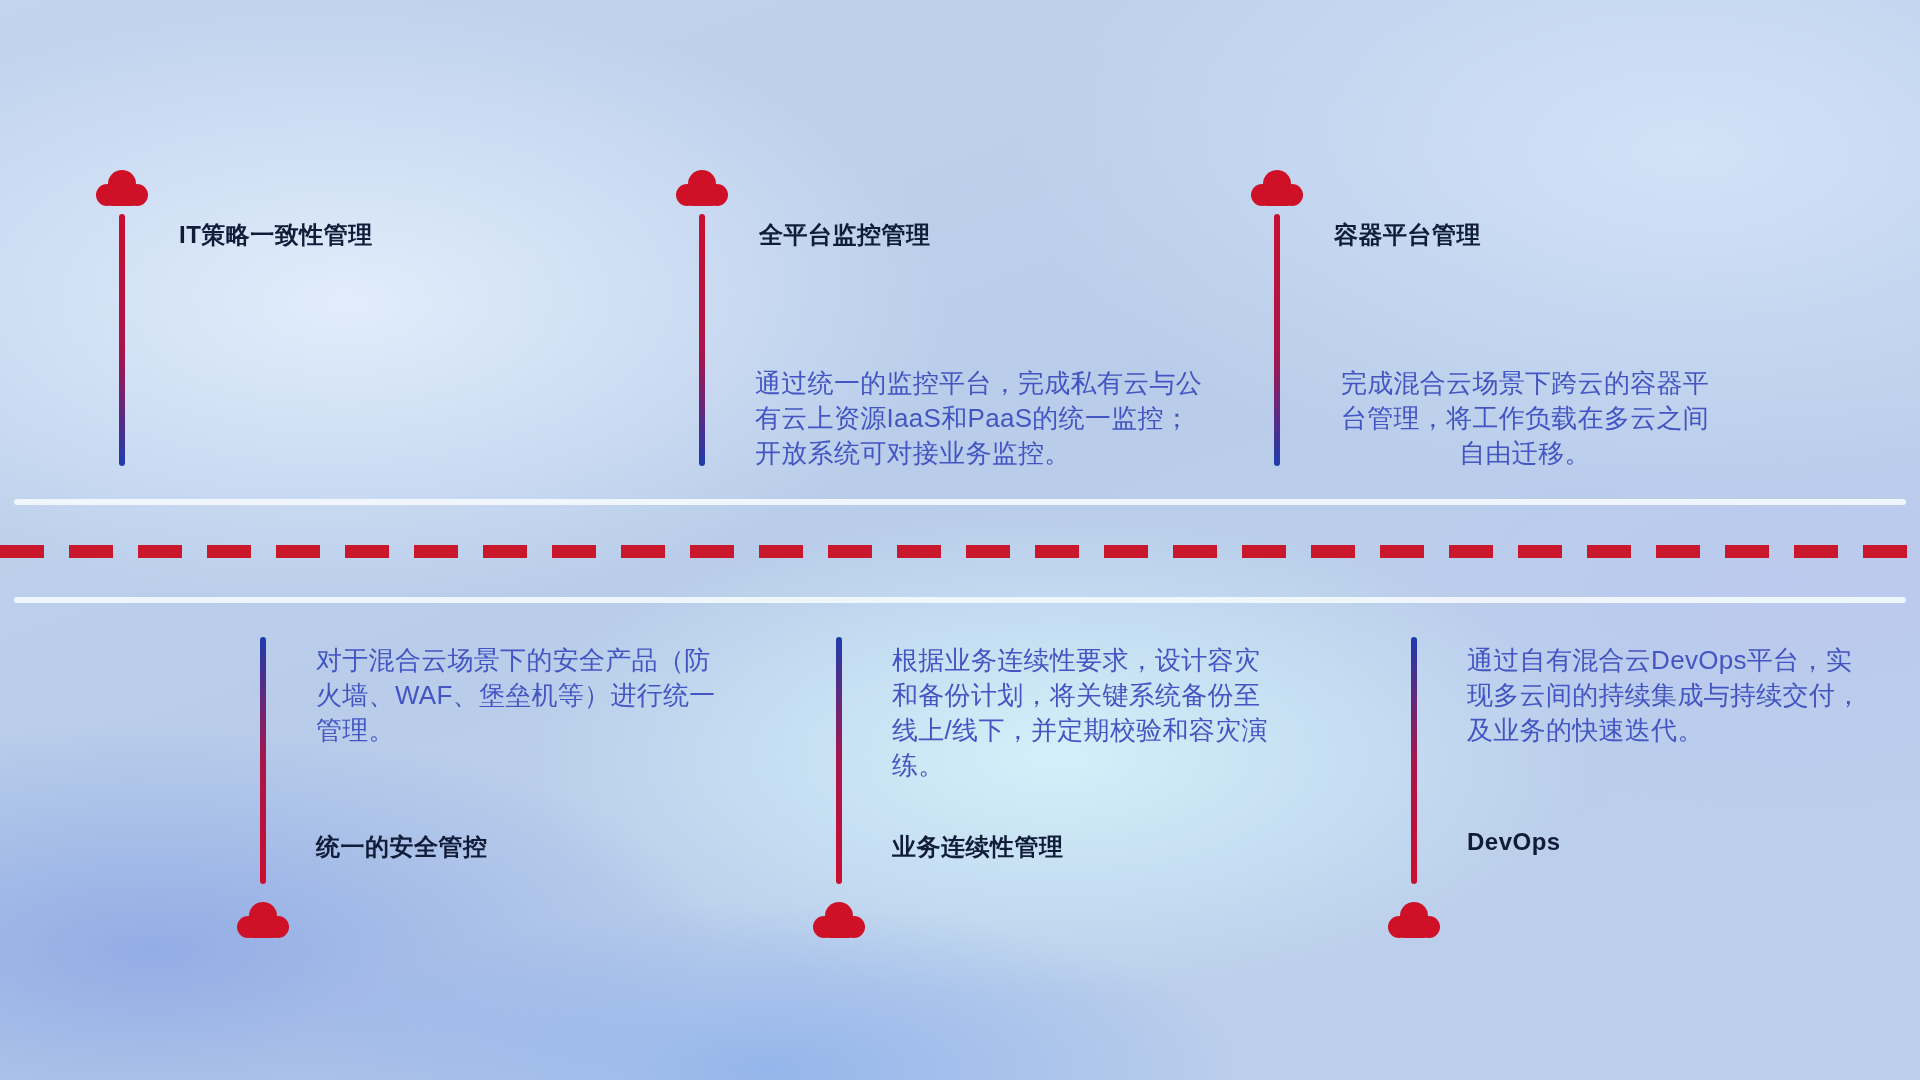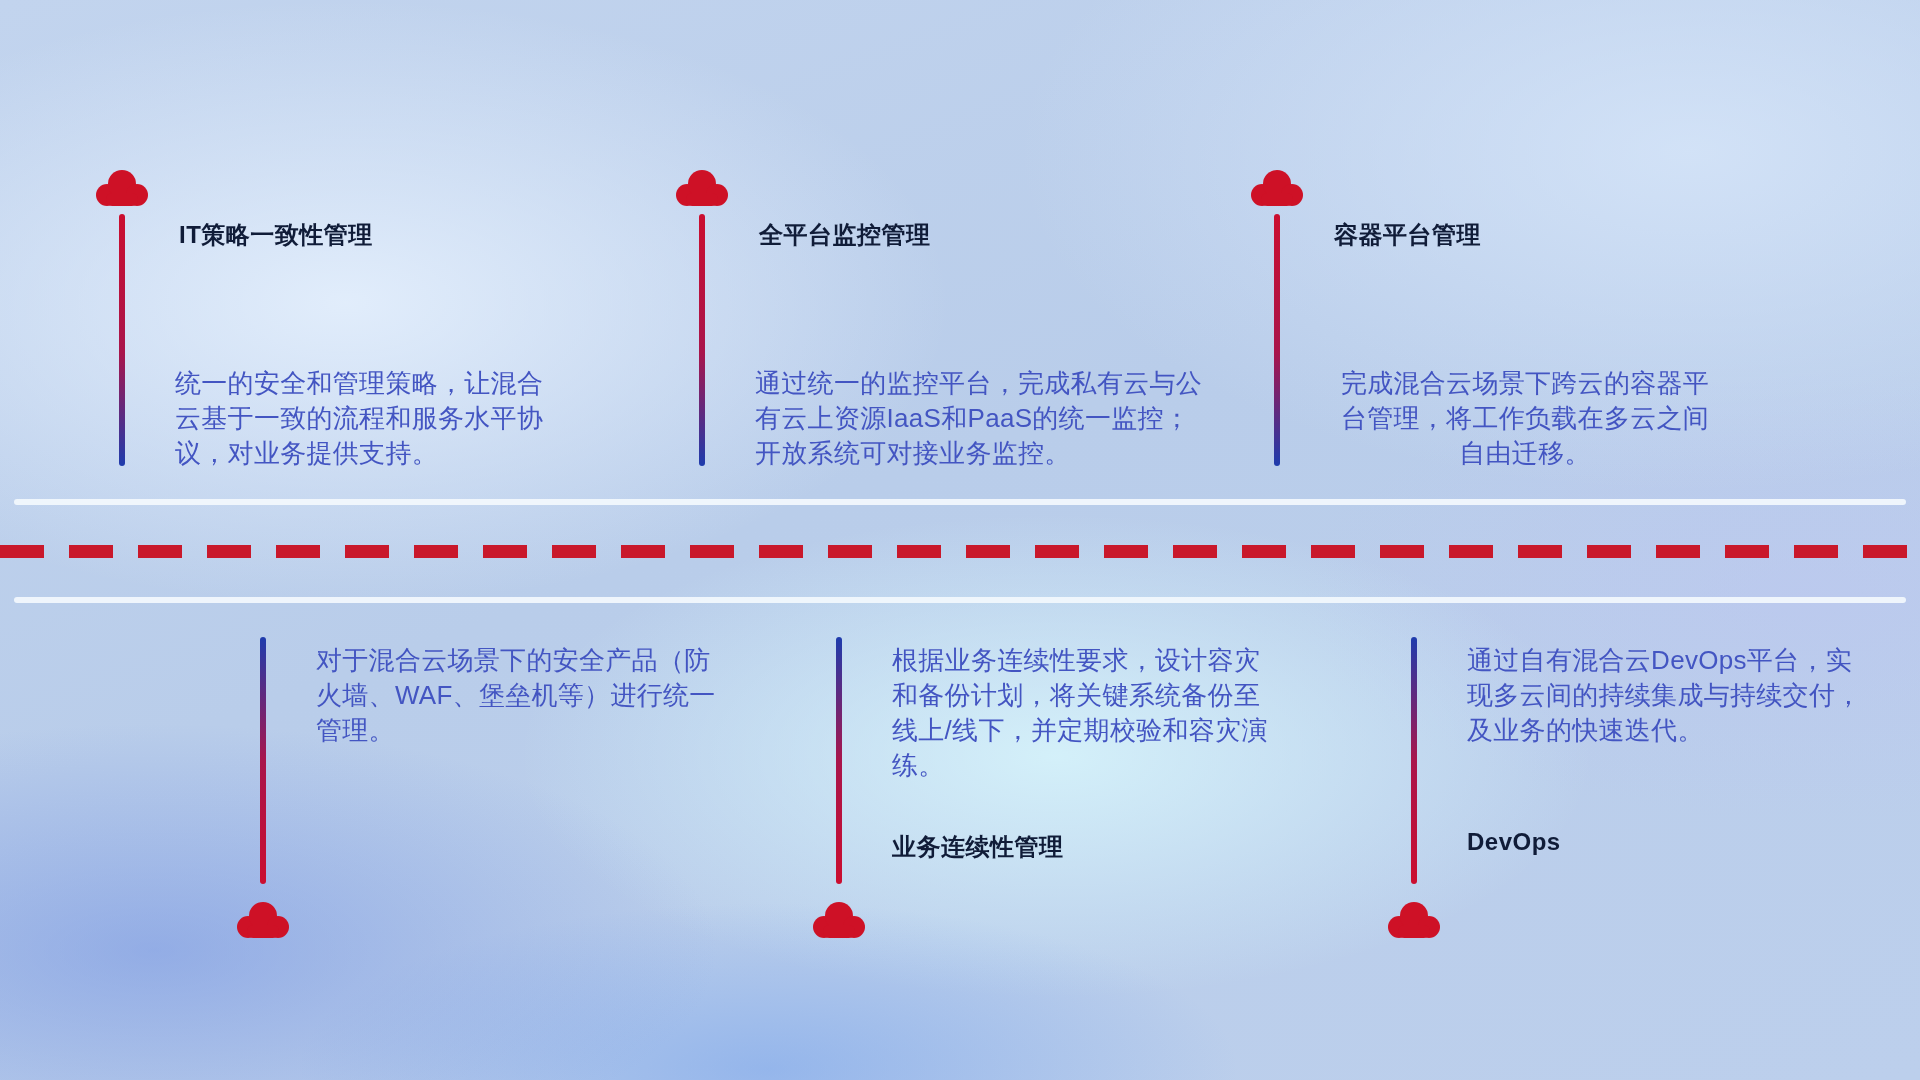--- a/index.html
+++ b/index.html
@@ -85,21 +85,20 @@
   <span class="cloud t0">
     <svg viewBox="0 0 58 40" fill="currentColor" aria-hidden="true">
       <circle cx="14" cy="27" r="11"></circle>
         <circle cx="29" cy="16" r="14"></circle>
         <circle cx="44" cy="27" r="11"></circle>
       <rect x="13" y="25" width="32" height="13" rx="6"></rect>
     </svg>
   </span>
   <div class="vline vtop t0"></div>
   <div class="item-title t0">IT策略一致性管理</div>
-  <div class="item-desc t0">统一的安全和管理策略，让混合云基于一致的流程和服务水平协议，对业务提供支持。</div>
 
   <span class="cloud t1">
     <svg viewBox="0 0 58 40" fill="currentColor" aria-hidden="true">
       <circle cx="14" cy="27" r="11"></circle>
         <circle cx="29" cy="16" r="14"></circle>
         <circle cx="44" cy="27" r="11"></circle>
       <rect x="13" y="25" width="32" height="13" rx="6"></rect>
     </svg>
   </span>
   <div class="vline vtop t1"></div>
@@ -113,20 +112,21 @@
         <circle cx="44" cy="27" r="11"></circle>
       <rect x="13" y="25" width="32" height="13" rx="6"></rect>
     </svg>
   </span>
   <div class="vline vtop t2"></div>
   <div class="item-title t2">容器平台管理</div>
   <div class="item-desc t2">完成混合云场景下跨云的容器平台管理，将工作负载在多云之间自由迁移。</div>
 
   <div class="vline vbottom b0"></div>
   <div class="item-desc b0">对于混合云场景下的安全产品（防火墙、WAF、堡垒机等）进行统一管理。</div>
+  <div class="item-title b0">统一的安全管控</div>
   <span class="cloud b0">
     <svg viewBox="0 0 58 40" fill="currentColor" aria-hidden="true">
       <circle cx="14" cy="27" r="11"></circle>
         <circle cx="29" cy="16" r="14"></circle>
         <circle cx="44" cy="27" r="11"></circle>
       <rect x="13" y="25" width="32" height="13" rx="6"></rect>
     </svg>
   </span>
 
   <div class="vline vbottom b1"></div>

